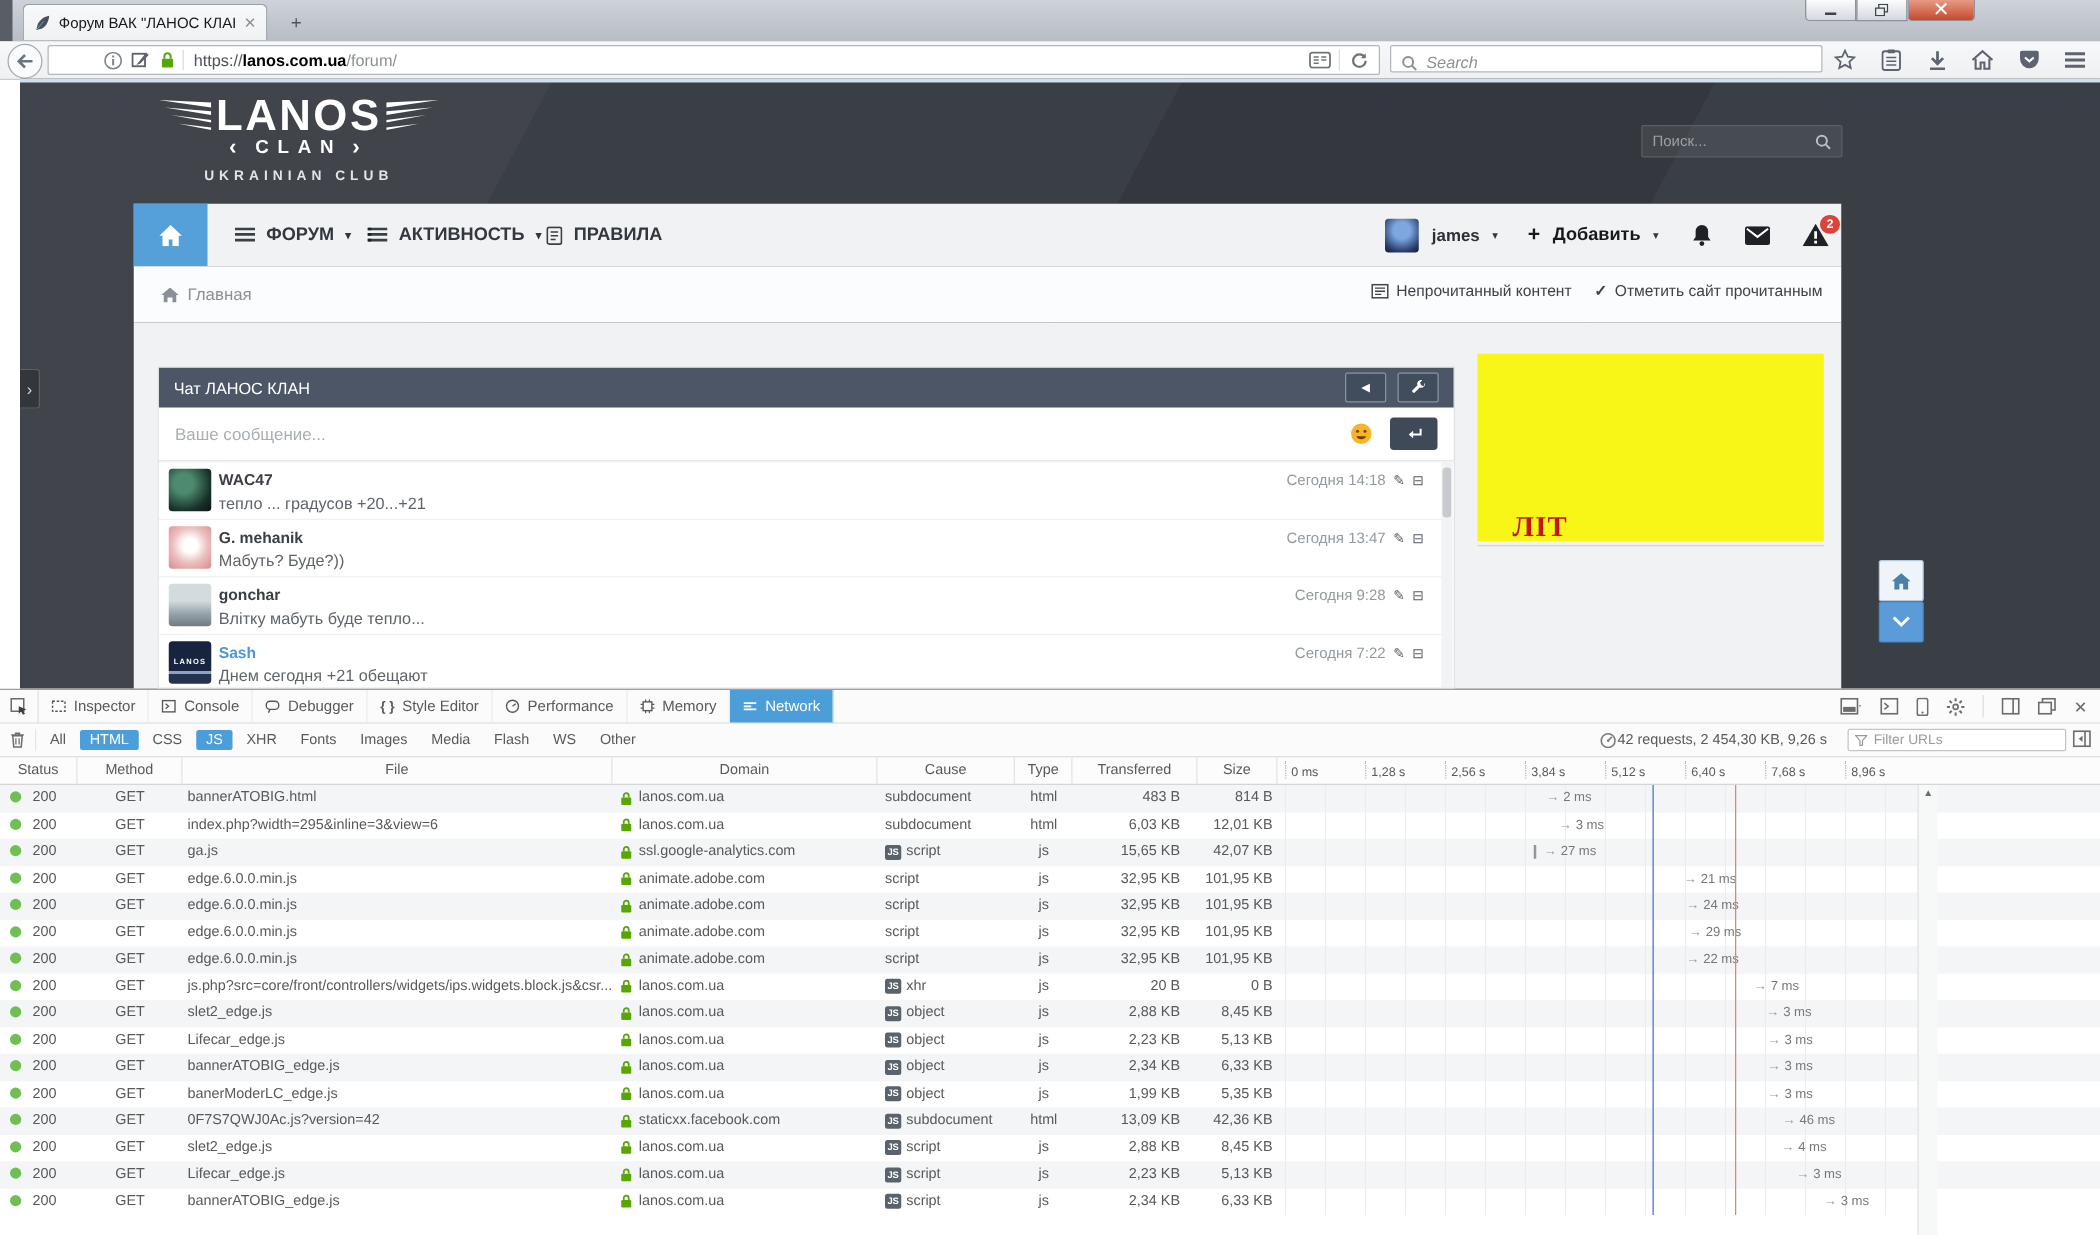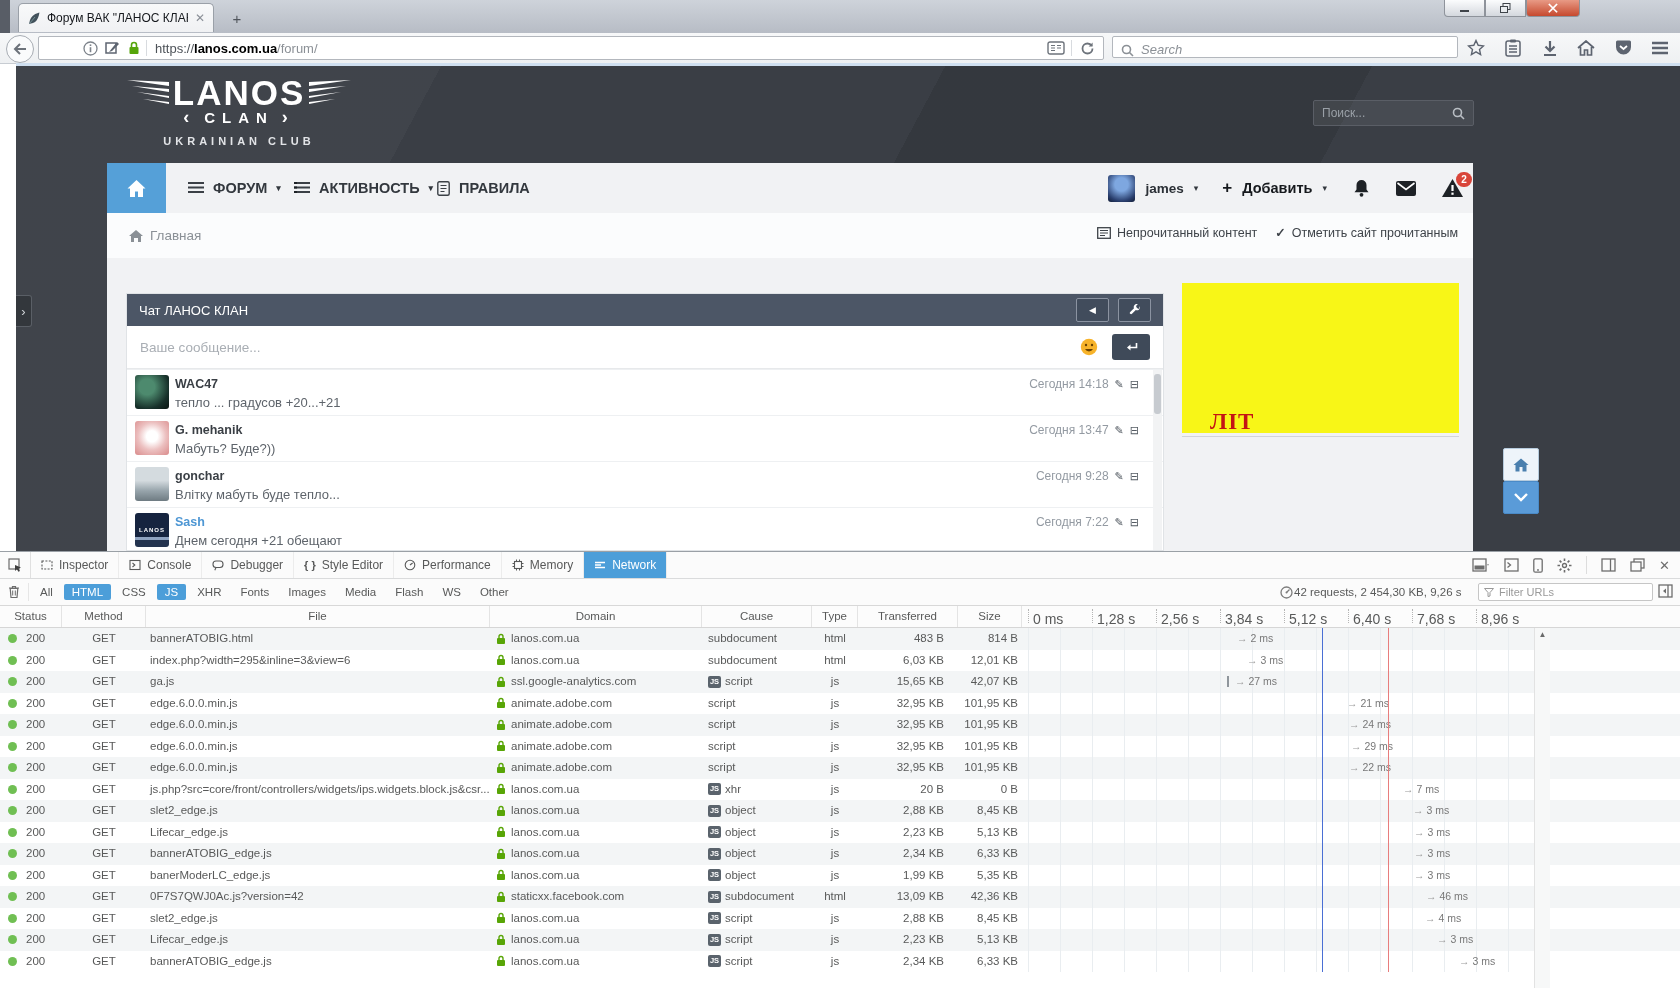--- a/index.html
+++ b/index.html
@@ -138,21 +138,21 @@
     font-size:11.5px;color:#585959;}
   .dt-filterurl{position:absolute;left:1478px;top:4px;width:168px;height:16px;border:1px solid #c6c6c6;
     border-radius:2px;background:#fff;display:flex;align-items:center;gap:5px;padding-left:5px;}
   .dt-filterurl .ph{font-size:11px;color:#9a9a9a;}
   .collapseico{position:absolute;left:1658px;top:5px;}
   #dt-header{position:relative;height:21px;background:#fcfcfc;border-bottom:1px solid #d6d6d6;
     display:flex;font-size:11.5px;}
   .hcell{box-sizing:border-box;border-right:1px solid #e4e4e4;text-align:center;line-height:20px;
     overflow:hidden;white-space:nowrap;}
   #dt-timehead{position:relative;box-sizing:border-box;width:512px;}
-  .tick{position:absolute;top:0;line-height:20px;font-size:14px;color:#585959;
+  .tick{position:absolute;top:0;line-height:20px;font-size:10px;color:#585959;
     border-left:1px dotted #b5b5b5;padding-left:4px;height:14px;margin-top:3px;}
   #dt-rows{position:relative;height:364px;overflow:hidden;}
   .r{display:flex;height:21.5px;font-size:11.5px;color:#585959;align-items:center;}
   .r:nth-child(even){background:#f3f5f6;}
   .c{box-sizing:border-box;overflow:hidden;white-space:nowrap;height:21.5px;line-height:21.5px;}
   .c-status{padding-left:8px;}
   .dot{display:inline-block;width:9px;height:9px;border-radius:50%;margin-right:9px;vertical-align:-1px;}
   .c-method{text-align:center;}
   .c-file{padding-left:4px;}
   .c-domain{padding-left:6px;display:flex;align-items:center;gap:5px;}

